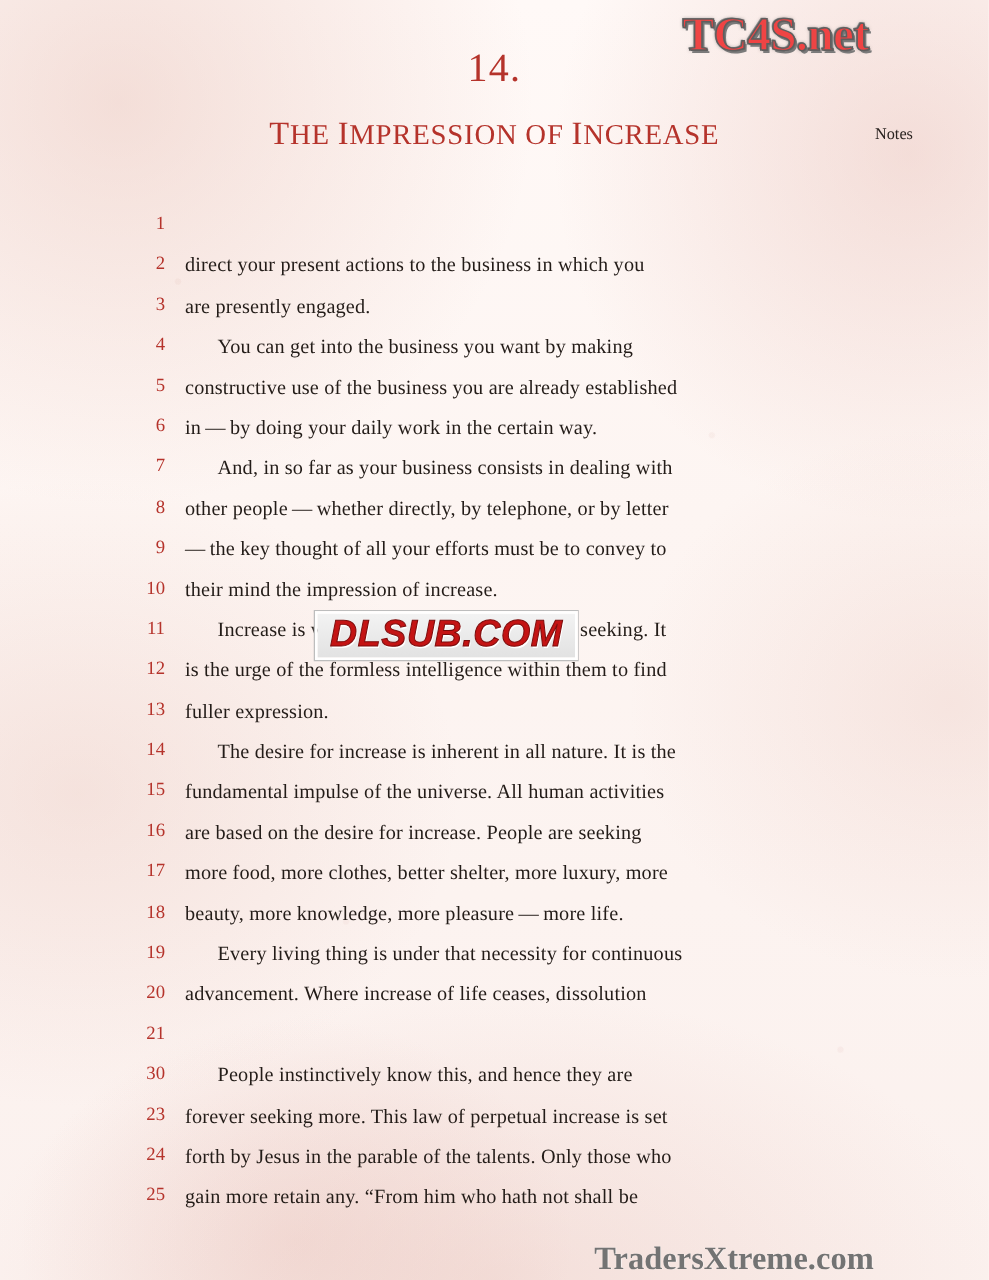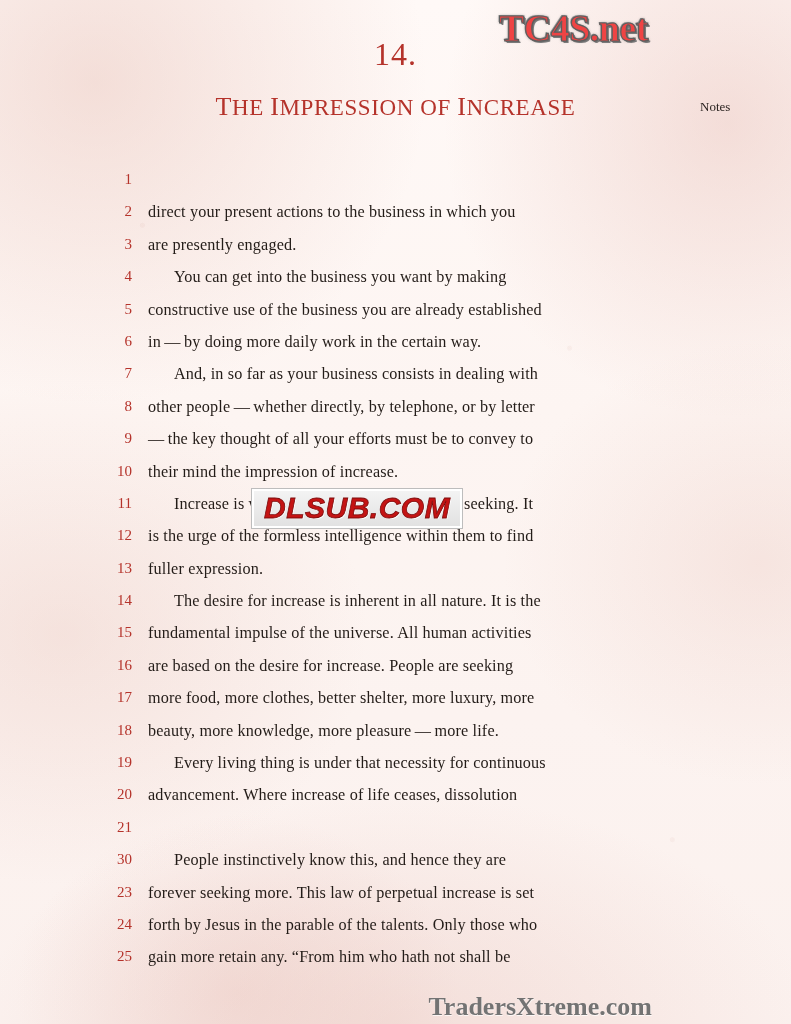--- a/index.html
+++ b/index.html
@@ -39,20 +39,21 @@
       radial-gradient(circle at 35% 72%, rgba(200,140,130,0.08) 0 2px, rgba(0,0,0,0) 3px),
       radial-gradient(circle at 85% 82%, rgba(200,140,130,0.09) 0 2px, rgba(0,0,0,0) 3px),
       radial-gradient(circle at 55% 50%, rgba(200,140,130,0.06) 0 3px, rgba(0,0,0,0) 4px);
     opacity: .8;
   }
 
   .content {
     position: relative;
     width: 666px;
     height: 1024px;
+    padding-left: 47px;
   }
 
   
   .wm-top {
     position: absolute;
     top: 6px;
     right: 18px;
     font-family: "Liberation Serif", serif;
     font-size: 38px;
     font-weight: bold;
@@ -197,21 +198,21 @@
     <div class="line">
         <span class="num">4</span>
         <span class="txt"><span class="ind"></span><span>You  can  get  into  the  business  you  want  by  making</span></span>
       </div>
     <div class="line">
         <span class="num">5</span>
         <span class="txt"><span>constructive use of the business you are already established</span></span>
       </div>
     <div class="line">
         <span class="num">6</span>
-        <span class="txt"><span>in — by doing more daily work in the certain way.</span></span>
+        <span class="txt"><span>in — by doing your daily work in the certain way.</span></span>
       </div>
 
     <div class="line">
         <span class="num">7</span>
         <span class="txt"><span class="ind"></span><span>And,  in  so  far  as  your  business  consists  in  dealing  with</span></span>
       </div>
     <div class="line">
         <span class="num">8</span>
         <span class="txt"><span>other people — whether directly, by telephone, or by letter</span></span>
       </div>

